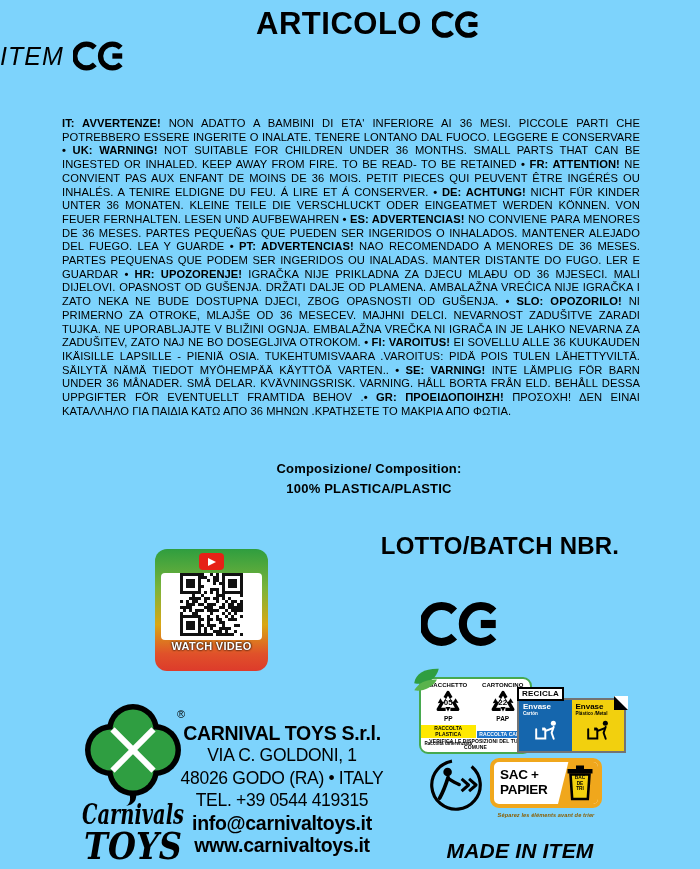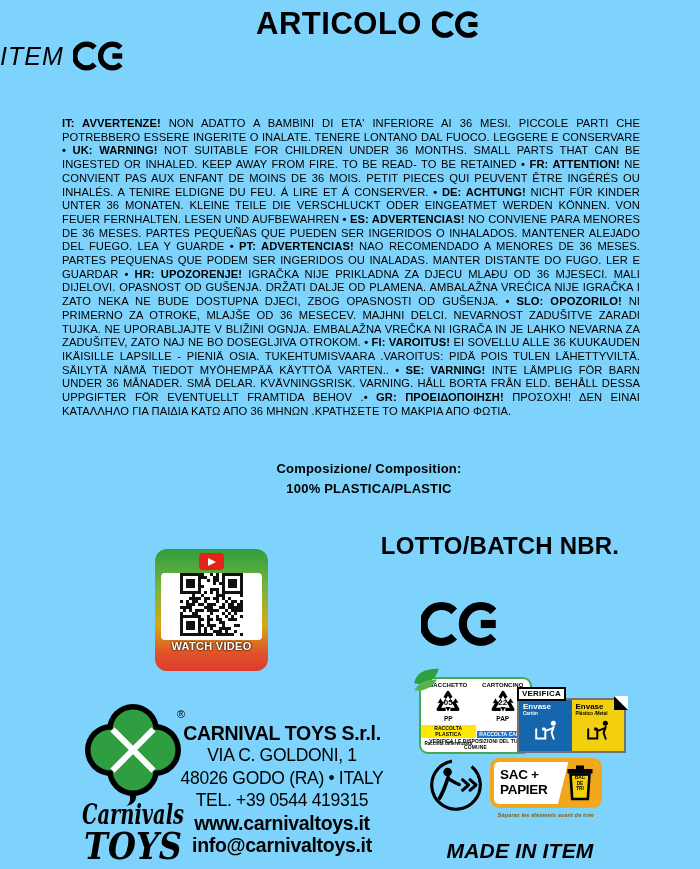--- a/index.html
+++ b/index.html
@@ -441,21 +441,21 @@
           <span class="loop-num">22</span>
         </div>
         <div class="rb-mat">PAP</div>
         <div><span class="rb-badge carta">RACCOLTA CARTA</span></div>
       </div>
     </div>
     <div class="rb-footer">VERIFICA LE DISPOSIZIONI DEL TUO COMUNE</div>
   </div>
 
   <div class="recicla">
-    <span class="recicla-tab">VERIFICA</span>
+    <span class="recicla-tab">RECICLA</span>
     <span class="recicla-fold"></span>
     <div class="recicla-main">
       <div class="panel blue">
         <span class="p-title">Envase</span>
         <span class="p-sub">Cartón</span>
         <svg>
             <use href="#tidyman"></use>
           </svg>
       </div>
       <div class="panel yellow">
@@ -485,22 +485,22 @@
     <text x="99" y="16" font-size="11" font-family="Liberation Sans, sans-serif">®</text>
     <text x="55" y="122" text-anchor="middle" font-size="27" font-weight="bold" font-style="italic" font-family="DejaVu Serif, serif" textLength="102" lengthAdjust="spacingAndGlyphs">Carnivals</text>
     <text x="55" y="157" text-anchor="middle" font-size="38" font-weight="bold" font-style="italic" font-family="DejaVu Serif, serif" textLength="98" lengthAdjust="spacingAndGlyphs">TOYS</text>
   </svg>
 
   <div class="address">
     <div class="bold">CARNIVAL TOYS S.r.l.</div>
     <div class="reg">VIA C. GOLDONI, 1</div>
     <div class="reg">48026 GODO (RA) • ITALY</div>
     <div class="reg">TEL. +39 0544 419315</div>
+    <div class="bold">info@carnivaltoys.it</div>
     <div class="bold">www.carnivaltoys.it</div>
-    <div class="bold">info@carnivaltoys.it</div>
   </div>
 
   <div class="sacpapier">
     <svg class="triman">
         <use href="#triman"></use>
       </svg>
     <div class="sp-box">
       <div class="sp-text">
         <div>SAC +</div>
         <div>PAPIER</div>

